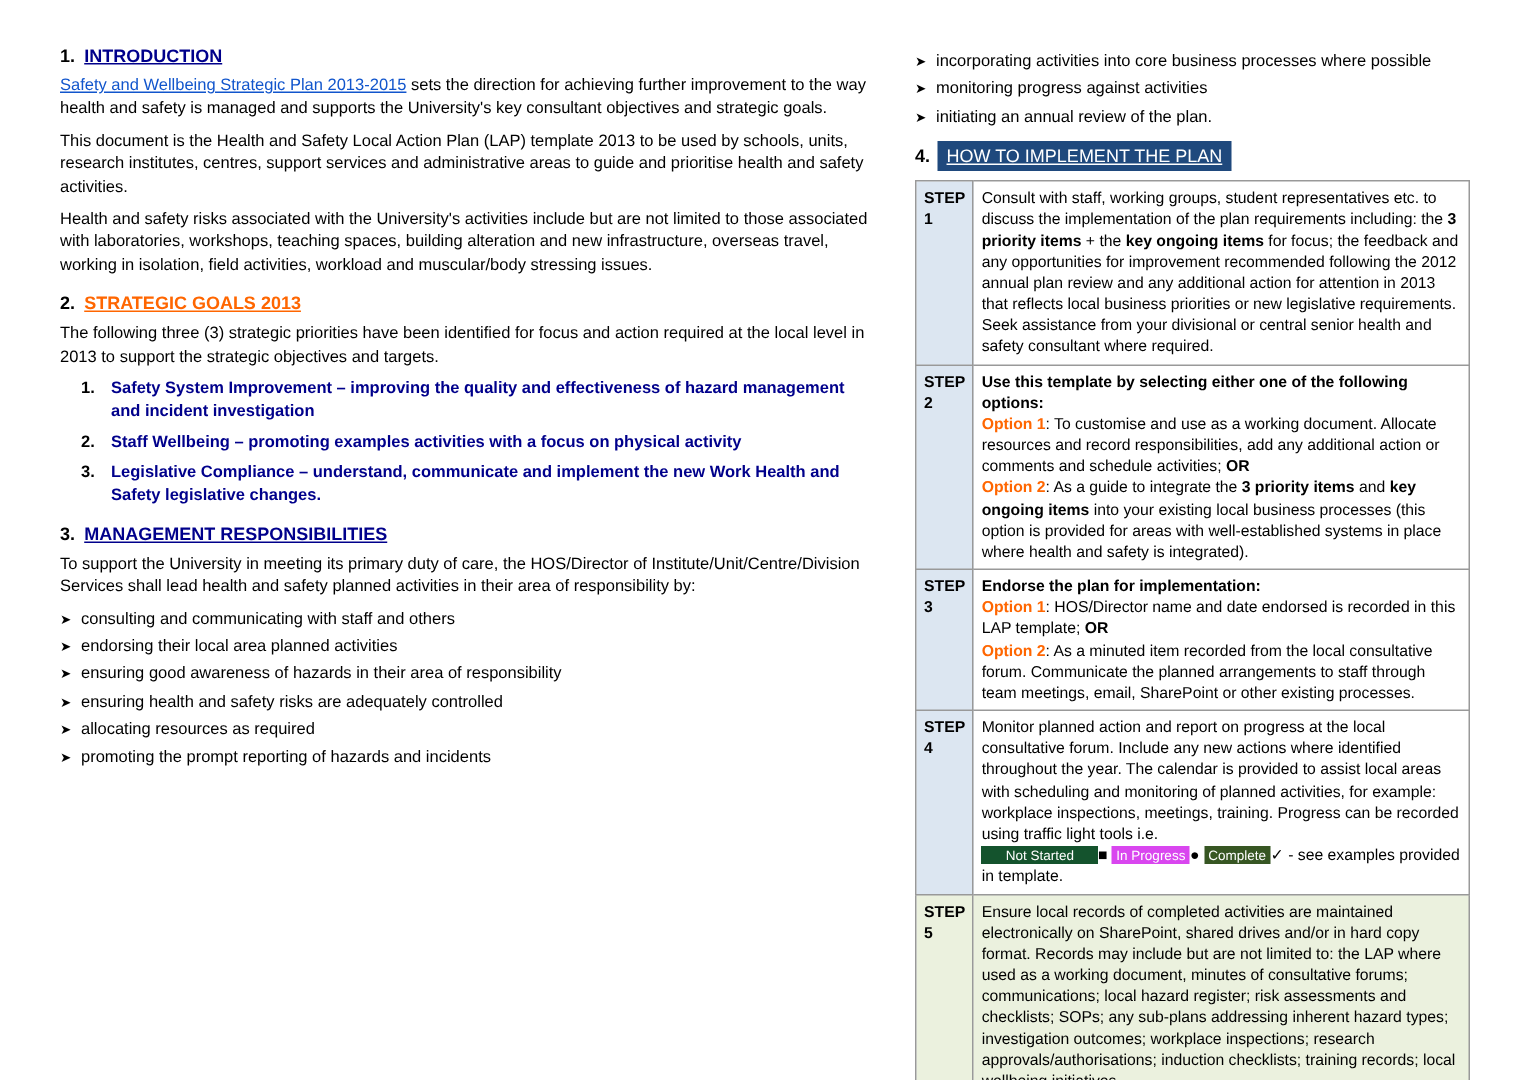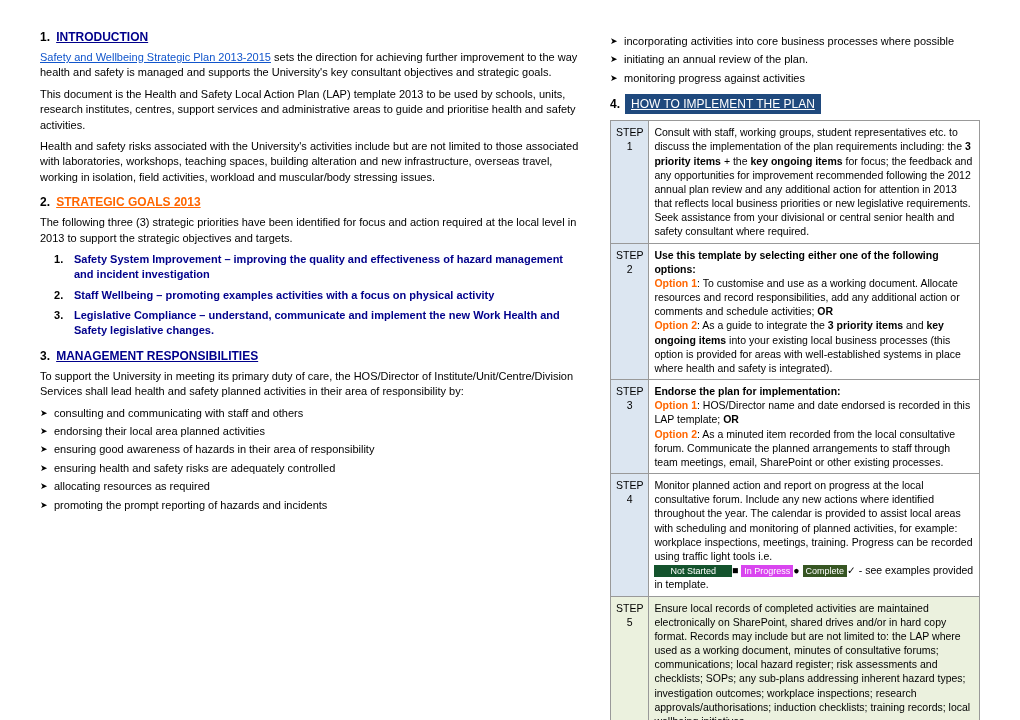--- a/index.html
+++ b/index.html
@@ -108,23 +108,22 @@
     }
     .step-table td {
       border: 1px solid #999;
       padding: 4px 5px;
       vertical-align: top;
       line-height: 1.35;
       font-size: 10.5px;
     }
     .step-label {
       background: #DCE6F1;
-      font-weight: normal;
+      font-weight: bold;
       width: 38px;
-      text-align: center;
       font-size: 10.5px;
     }
     .opt1 { color: #FF6600; font-weight: bold; margin-top: 44px; }
     .opt2 { color: #FF6600; font-weight: bold; }
     .step5-cell { background: #EBF1DE; }
     .right-bullet-list {
       list-style: none;
       margin: 4px 0 6px 0;
     }
     .right-bullet-list li {
@@ -207,22 +206,22 @@
           <li>allocating resources as required</li>
           <li>promoting the prompt reporting of hazards and incidents</li>
         </ul>
       </div>
     </div>
 
     <div class="right-col">
 
       <ul class="right-bullet-list" style="margin-bottom:8px;">
         <li>incorporating activities into core business processes where possible</li>
+        <li>monitoring progress against activities</li>
         <li>initiating an annual review of the plan.</li>
-        <li>monitoring progress against activities</li>
       </ul>
 
       <div class="section-gap">
         <div style="display:flex;align-items:baseline;gap:5px;margin-bottom:4px;">
           <span class="section-number">4.</span>
           <div class="implement-heading">HOW TO IMPLEMENT THE PLAN</div>
         </div>
 
         <table class="step-table">
 

